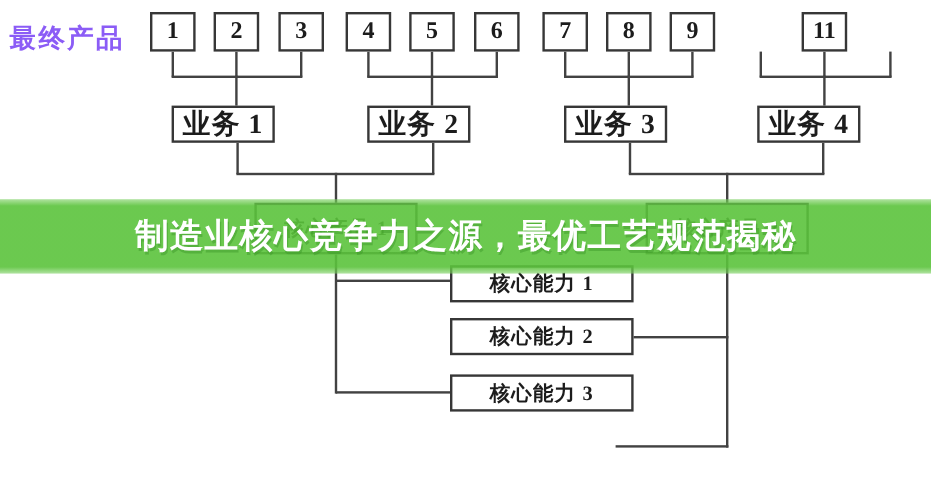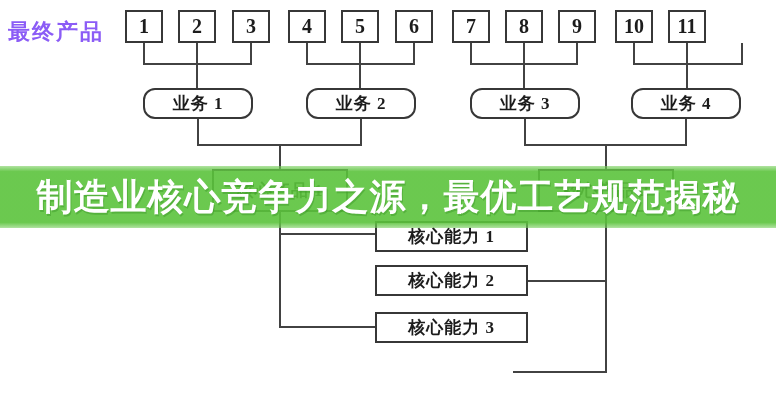--- a/index.html
+++ b/index.html
@@ -2,54 +2,53 @@
 <html><head>
 <meta charset="utf-8">
 <style>
   html,body{margin:0;padding:0;background:#ffffff;}
   .stage{position:relative;width:776px;height:400px;background:#ffffff;overflow:hidden;
          font-family:"Liberation Serif","DejaVu Serif",serif;}
   .box{position:absolute;box-sizing:border-box;border:2px solid #373737;background:#ffffff;
        display:flex;align-items:center;justify-content:center;color:#1c1c1c;font-weight:700;
        z-index:1;}
   .nbox{width:38px;height:33px;top:10px;font-size:20px;}
-  .bbox{width:110px;height:31px;top:88px;font-size:17px;letter-spacing:1px;border-radius:12px;}
+  .bbox{width:86px;height:31px;top:88px;font-size:23px;letter-spacing:1px;}
   .pbox{width:136px;height:43px;top:169px;font-size:17px;letter-spacing:1px;}
   .cbox{left:375px;width:153px;height:31px;font-size:17px;letter-spacing:1px;}
   .ln{position:absolute;background:#424242;z-index:0;}
   .rowlabel{position:absolute;left:8px;top:17px;font-size:22px;font-weight:700;color:#8b5cf6;
             letter-spacing:2px;}
   .banner{position:absolute;left:0;top:166px;width:776px;height:62px;z-index:5;
           background:linear-gradient(to bottom,
               rgba(124,208,98,0.60) 0%,
               rgba(91,195,60,0.90) 9%,
               rgba(91,195,60,0.90) 91%,
               rgba(124,208,98,0.60) 100%);
           display:flex;align-items:center;justify-content:center;}
   .banner-text{font-family:Liberation Sans, sans-serif;font-weight:bold;
-               font-size:36px;color:#ffffff;letter-spacing:1px;white-space:nowrap;
+               font-size:28px;color:#ffffff;letter-spacing:1px;white-space:nowrap;
                text-shadow:1px 2px 0 rgba(60,150,40,0.45);}
 </style>
 </head>
 <body>
 
 <div class="stage">
 
   <div class="rowlabel">最终产品</div>
 
   <div class="box nbox" style="left:125px">1</div>
   <div class="box nbox" style="left:178px">2</div>
   <div class="box nbox" style="left:232px">3</div>
   <div class="box nbox" style="left:288px">4</div>
   <div class="box nbox" style="left:341px">5</div>
   <div class="box nbox" style="left:395px">6</div>
   <div class="box nbox" style="left:452px">7</div>
   <div class="box nbox" style="left:505px">8</div>
   <div class="box nbox" style="left:558px">9</div>
-  <div class="box nbox" style="left:615px">10</div>
   <div class="box nbox" style="left:668px">11</div>
 
   <div class="ln" style="left:143px;top:43px;width:2px;height:21px"></div>
   <div class="ln" style="left:196px;top:43px;width:2px;height:21px"></div>
   <div class="ln" style="left:250px;top:43px;width:2px;height:21px"></div>
   <div class="ln" style="left:306px;top:43px;width:2px;height:21px"></div>
   <div class="ln" style="left:359px;top:43px;width:2px;height:21px"></div>
   <div class="ln" style="left:413px;top:43px;width:2px;height:21px"></div>
   <div class="ln" style="left:470px;top:43px;width:2px;height:21px"></div>
   <div class="ln" style="left:523px;top:43px;width:2px;height:21px"></div>

